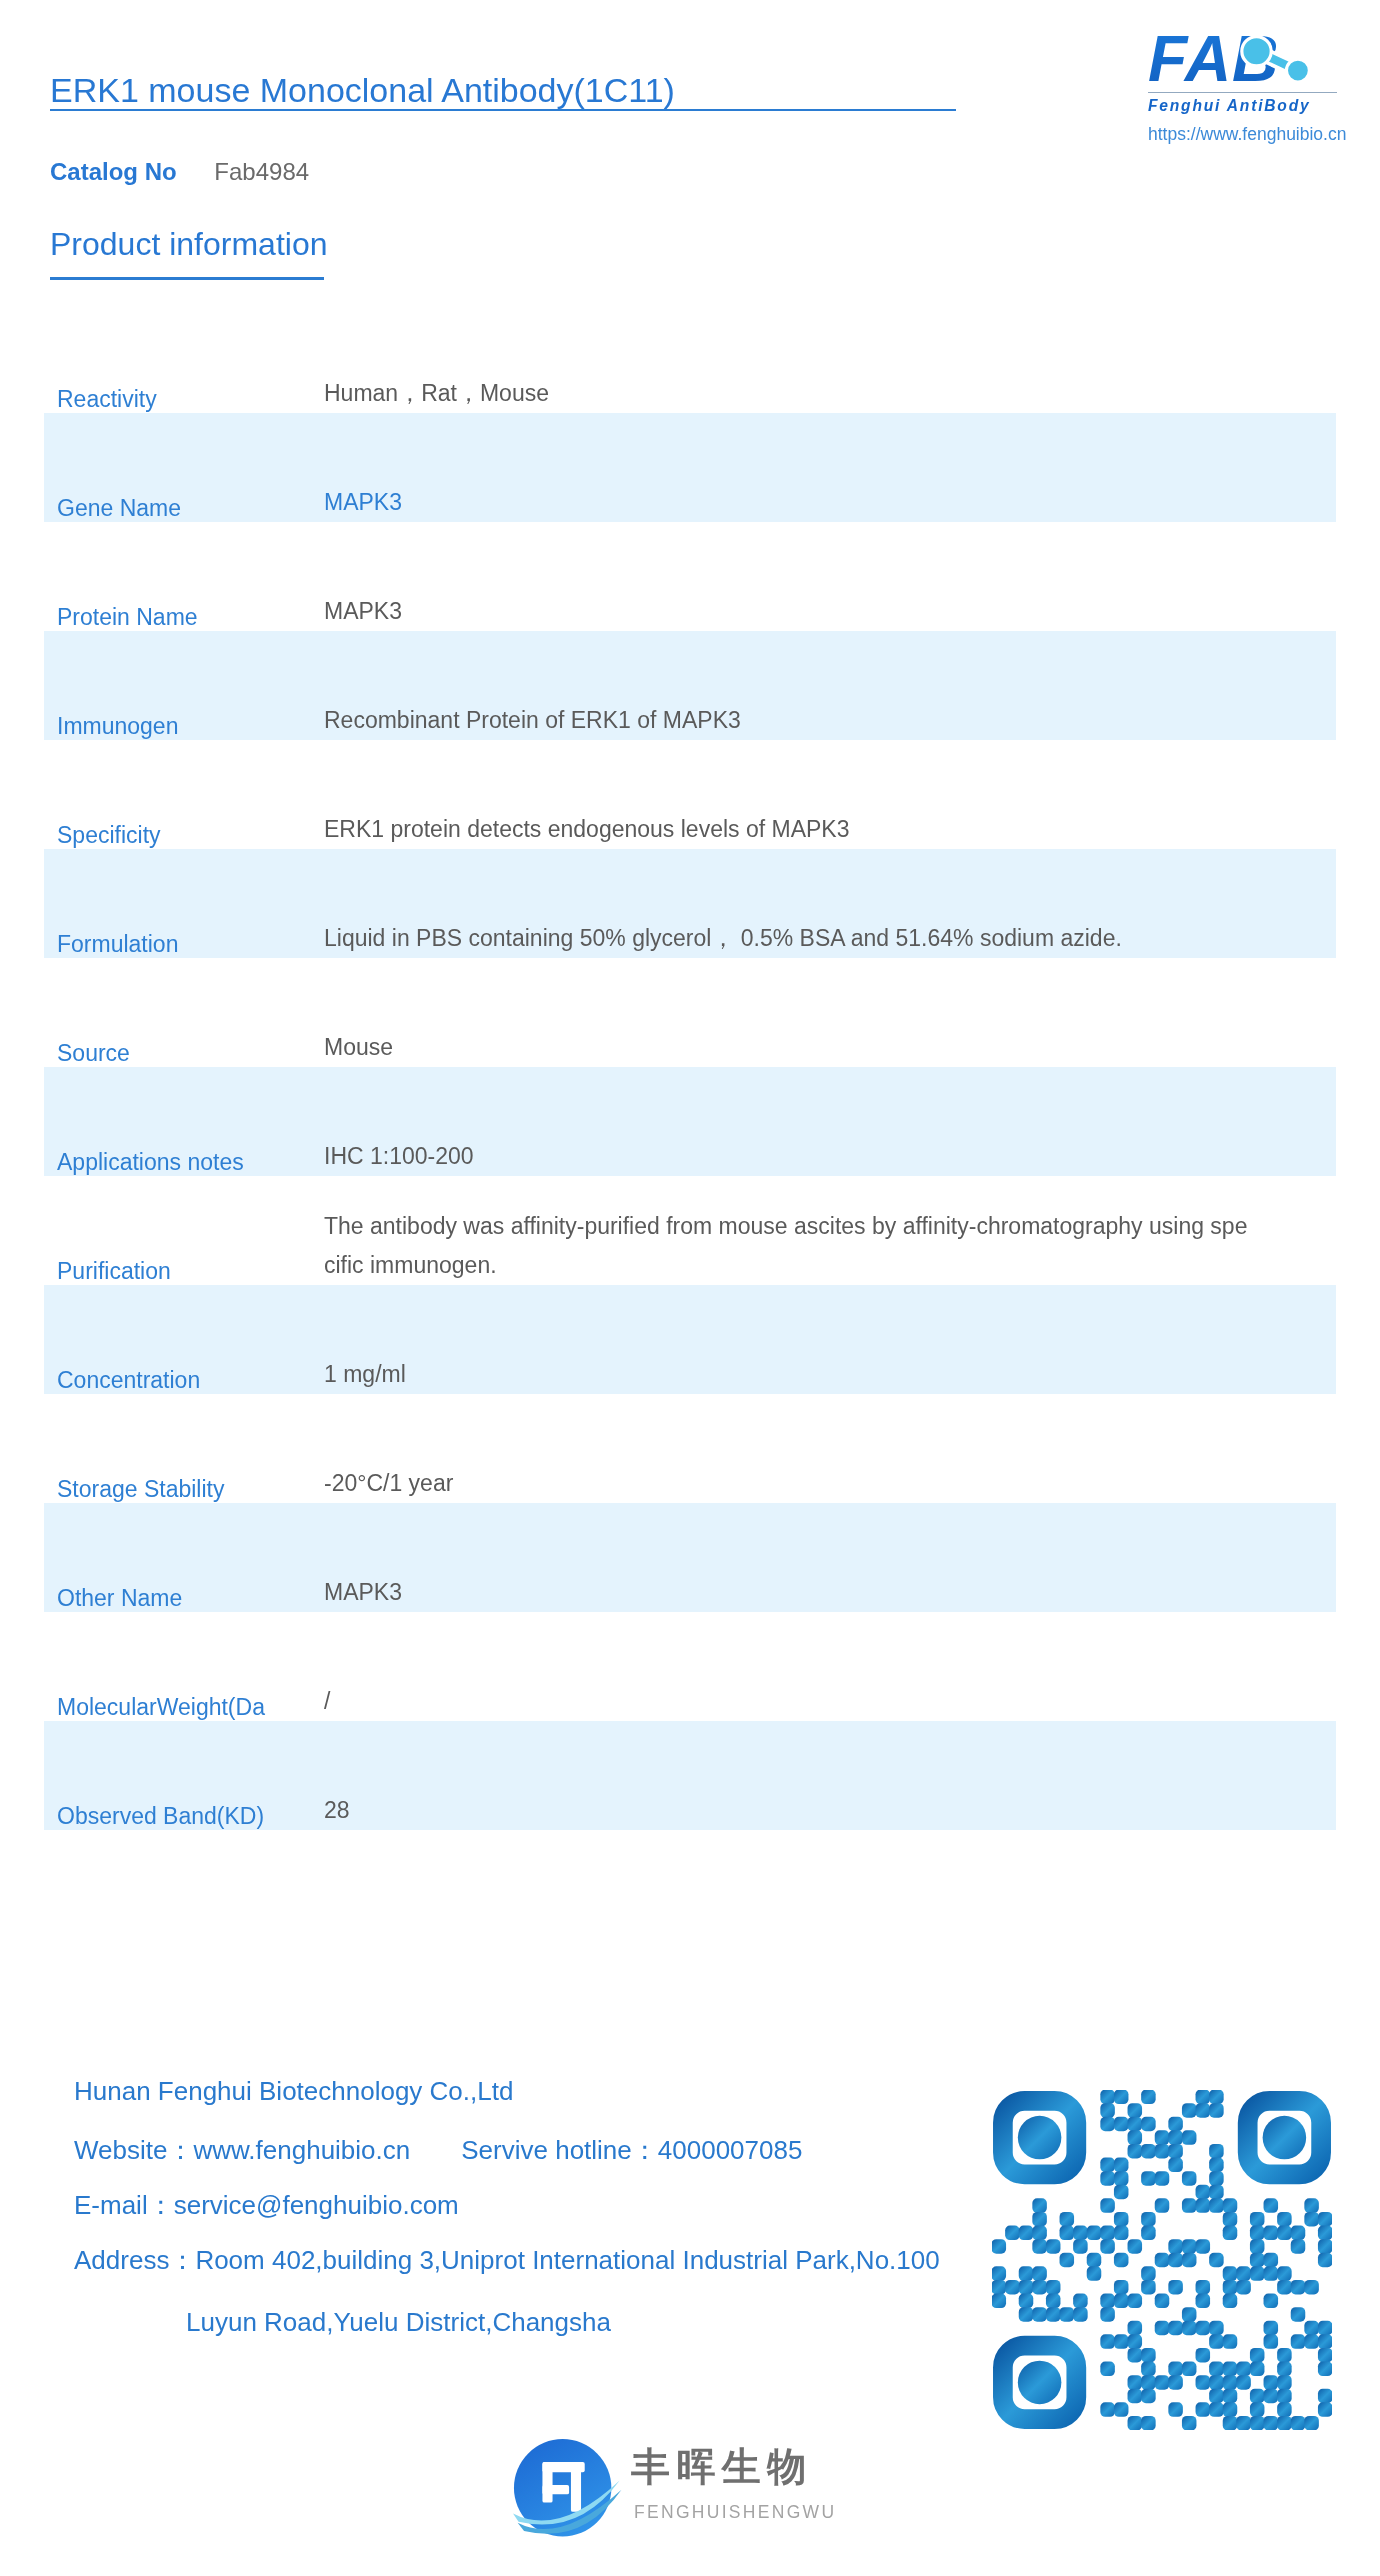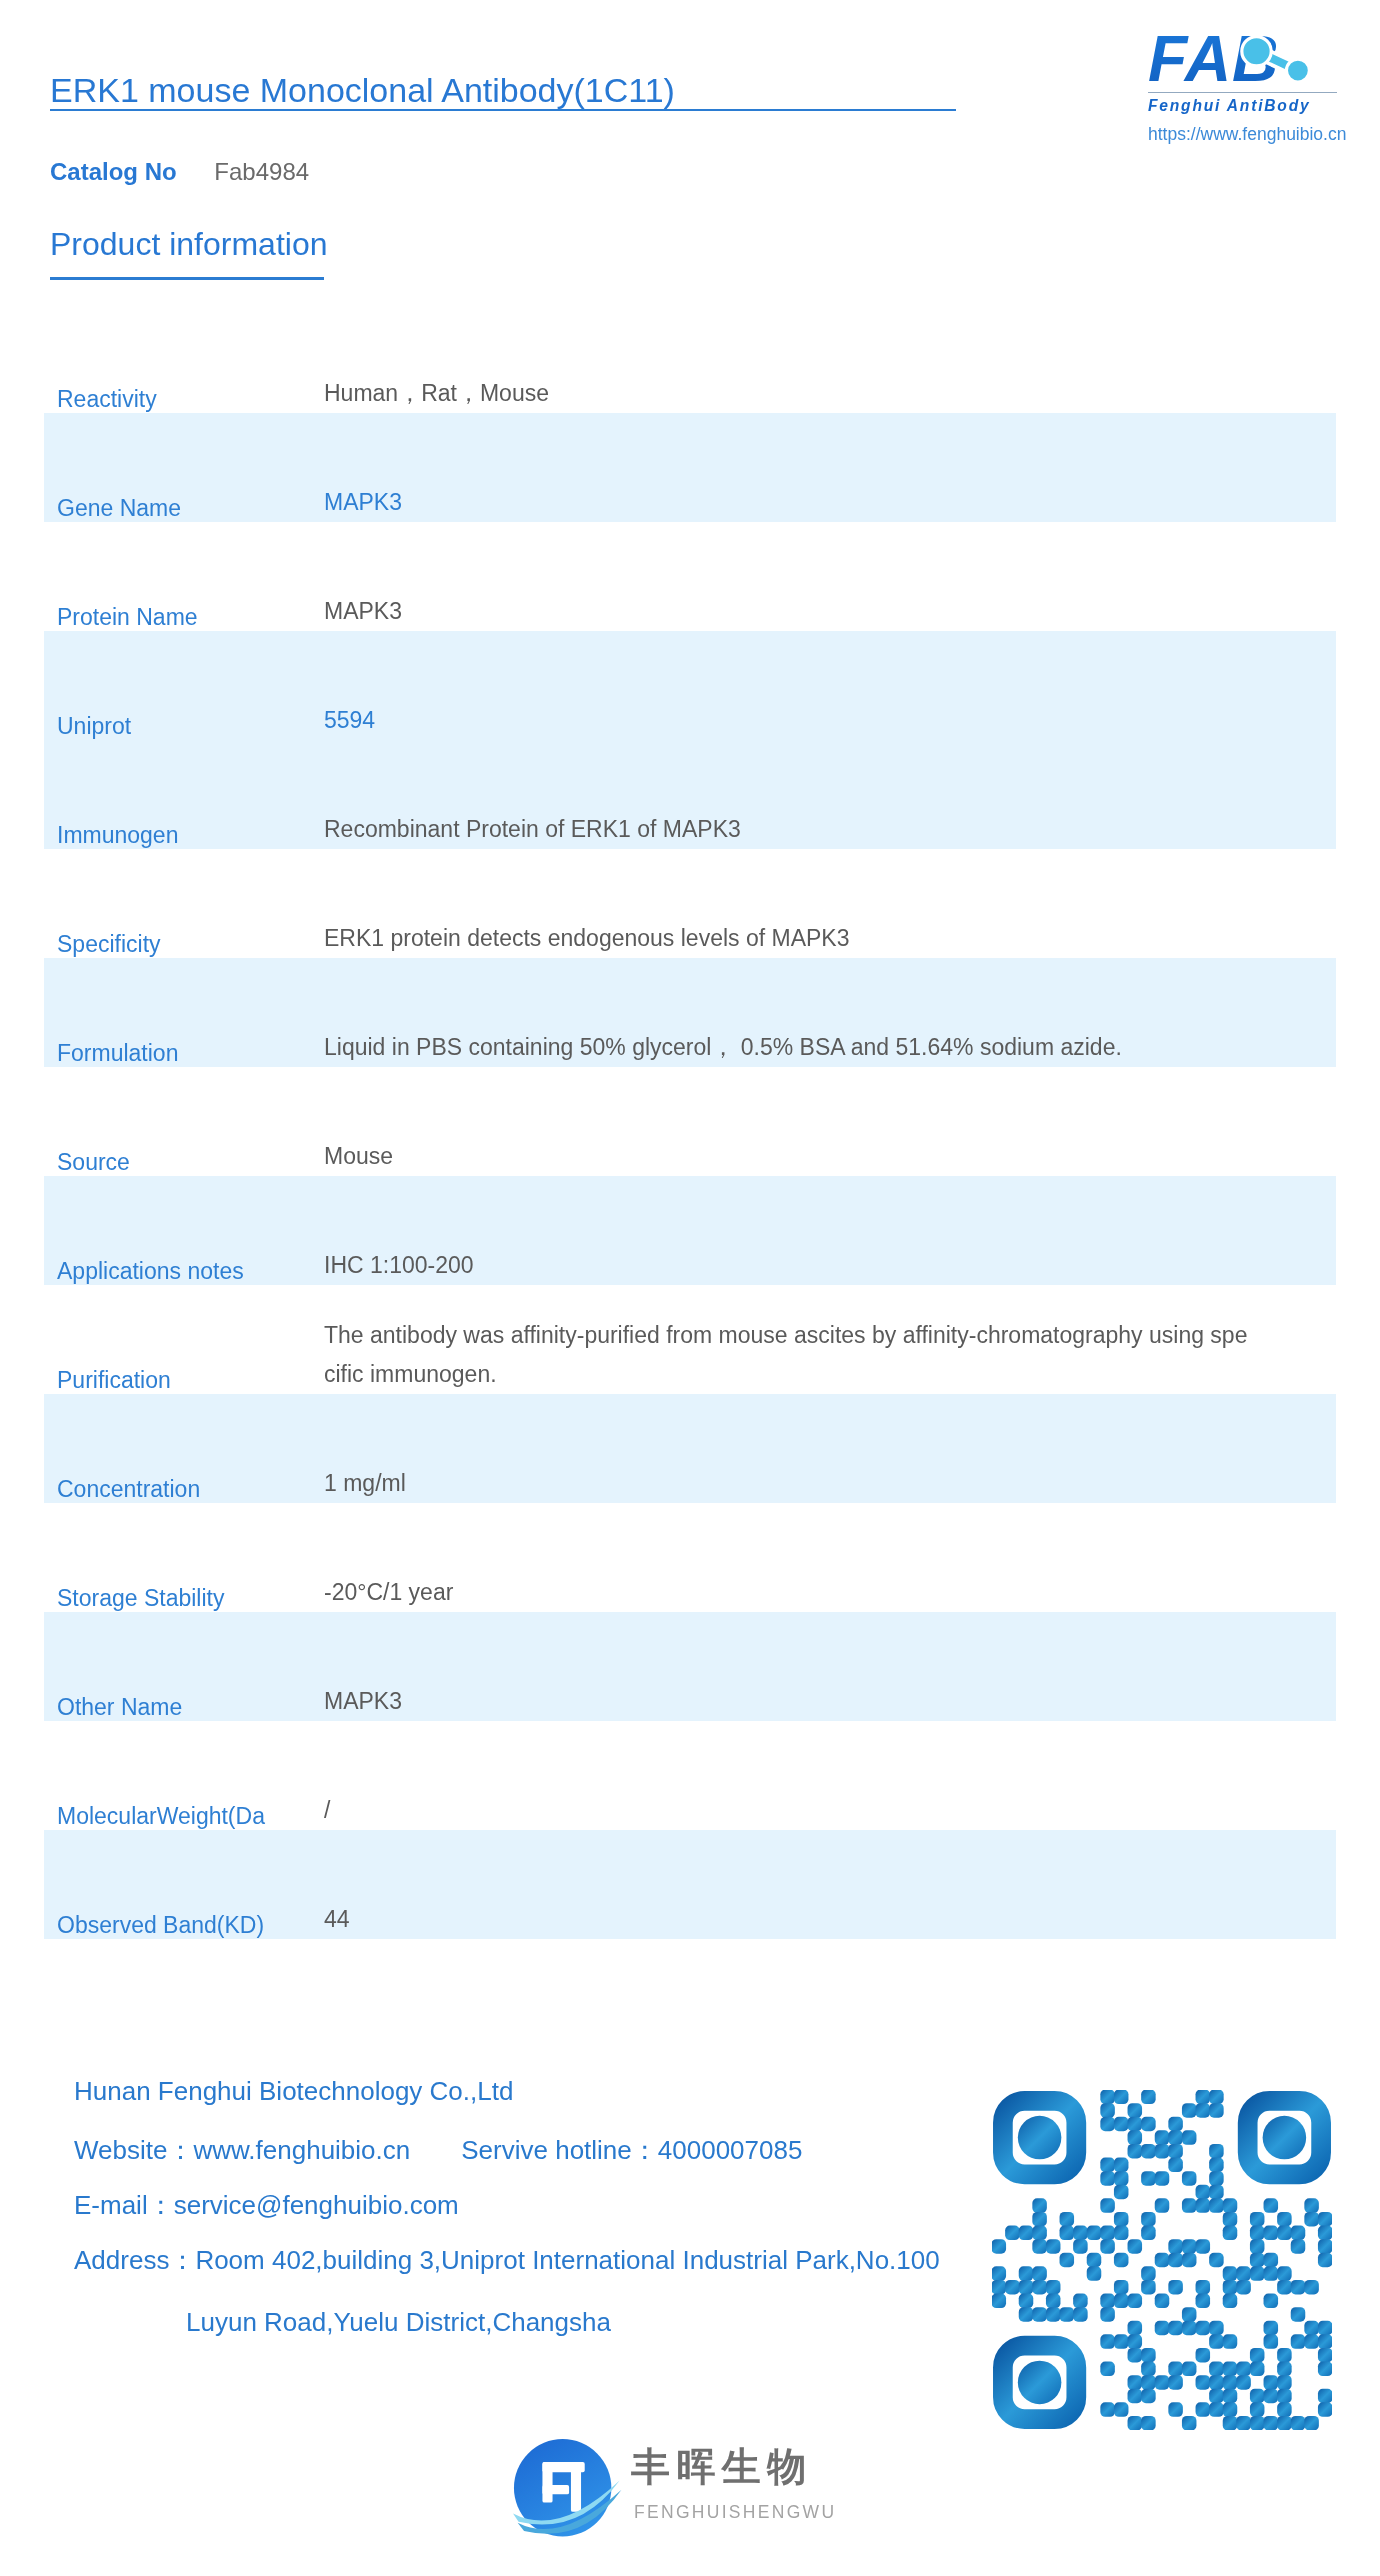--- a/index.html
+++ b/index.html
@@ -83,24 +83,20 @@
       </div>
       <div class="row shaded">
         <span class="label">Gene Name</span>
         <span class="value link">MAPK3</span>
       </div>
       <div class="row">
         <span class="label">Protein Name</span>
         <span class="value">MAPK3</span>
       </div>
       <div class="row shaded">
-        <span class="label">Uniprot</span>
-        <span class="value link">5594</span>
-      </div>
-      <div class="row shaded">
         <span class="label">Immunogen</span>
         <span class="value">Recombinant Protein of ERK1 of MAPK3</span>
       </div>
       <div class="row">
         <span class="label">Specificity</span>
         <span class="value">ERK1 protein detects endogenous levels of MAPK3</span>
       </div>
       <div class="row shaded">
         <span class="label">Formulation</span>
         <span class="value">Liquid in PBS containing 50% glycerol，  0.5% BSA and 51.64% sodium azide.</span>
@@ -129,21 +125,21 @@
       <div class="row shaded">
         <span class="label">Other Name</span>
         <span class="value">MAPK3</span>
       </div>
       <div class="row">
         <span class="label">MolecularWeight(Da</span>
         <span class="value">/</span>
       </div>
       <div class="row shaded">
         <span class="label">Observed Band(KD)</span>
-        <span class="value">44</span>
+        <span class="value">28</span>
       </div>
     </div>
 
   <div class="footer-line fl1">Hunan Fenghui Biotechnology Co.,Ltd</div>
   <div class="footer-line fl2">
     <span>Website：www.fenghuibio.cn</span><span class="hotline">Servive hotline：4000007085</span>
   </div>
   <div class="footer-line fl3">E-mail：service@fenghuibio.com</div>
   <div class="footer-line fl4">Address：Room 402,building 3,Uniprot International Industrial Park,No.100</div>
   <div class="footer-line fl5">Luyun Road,Yuelu District,Changsha</div>

